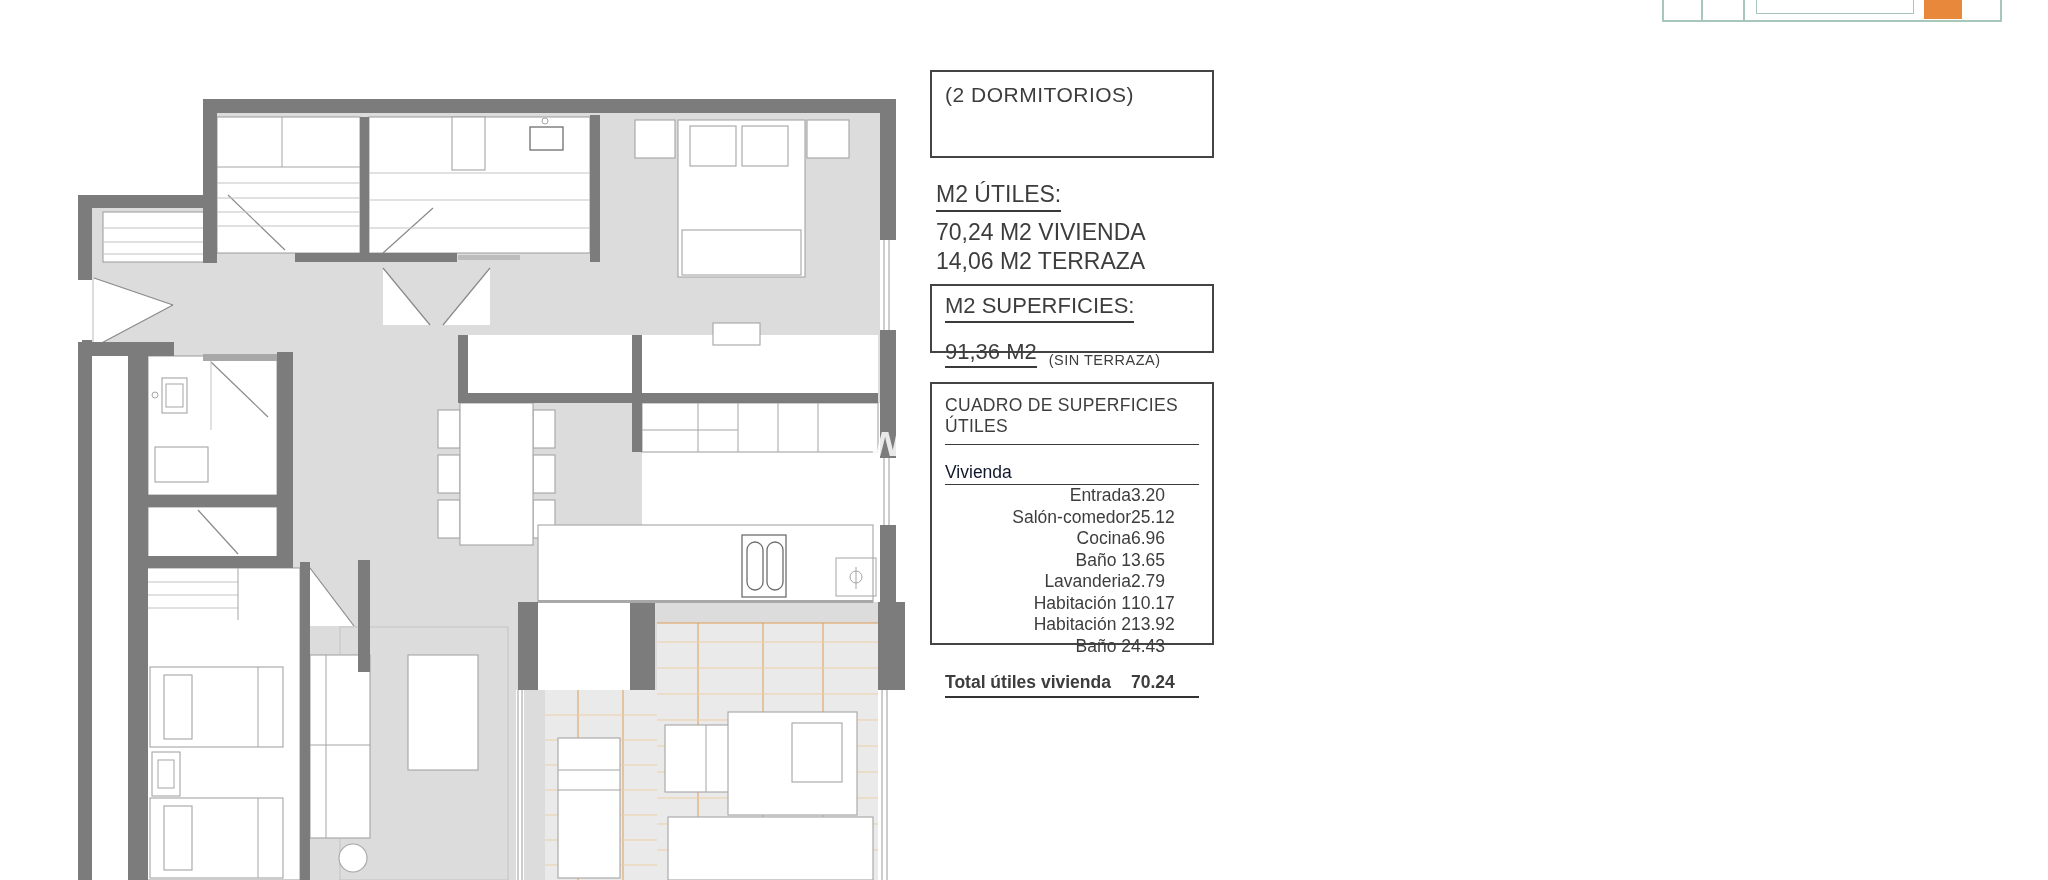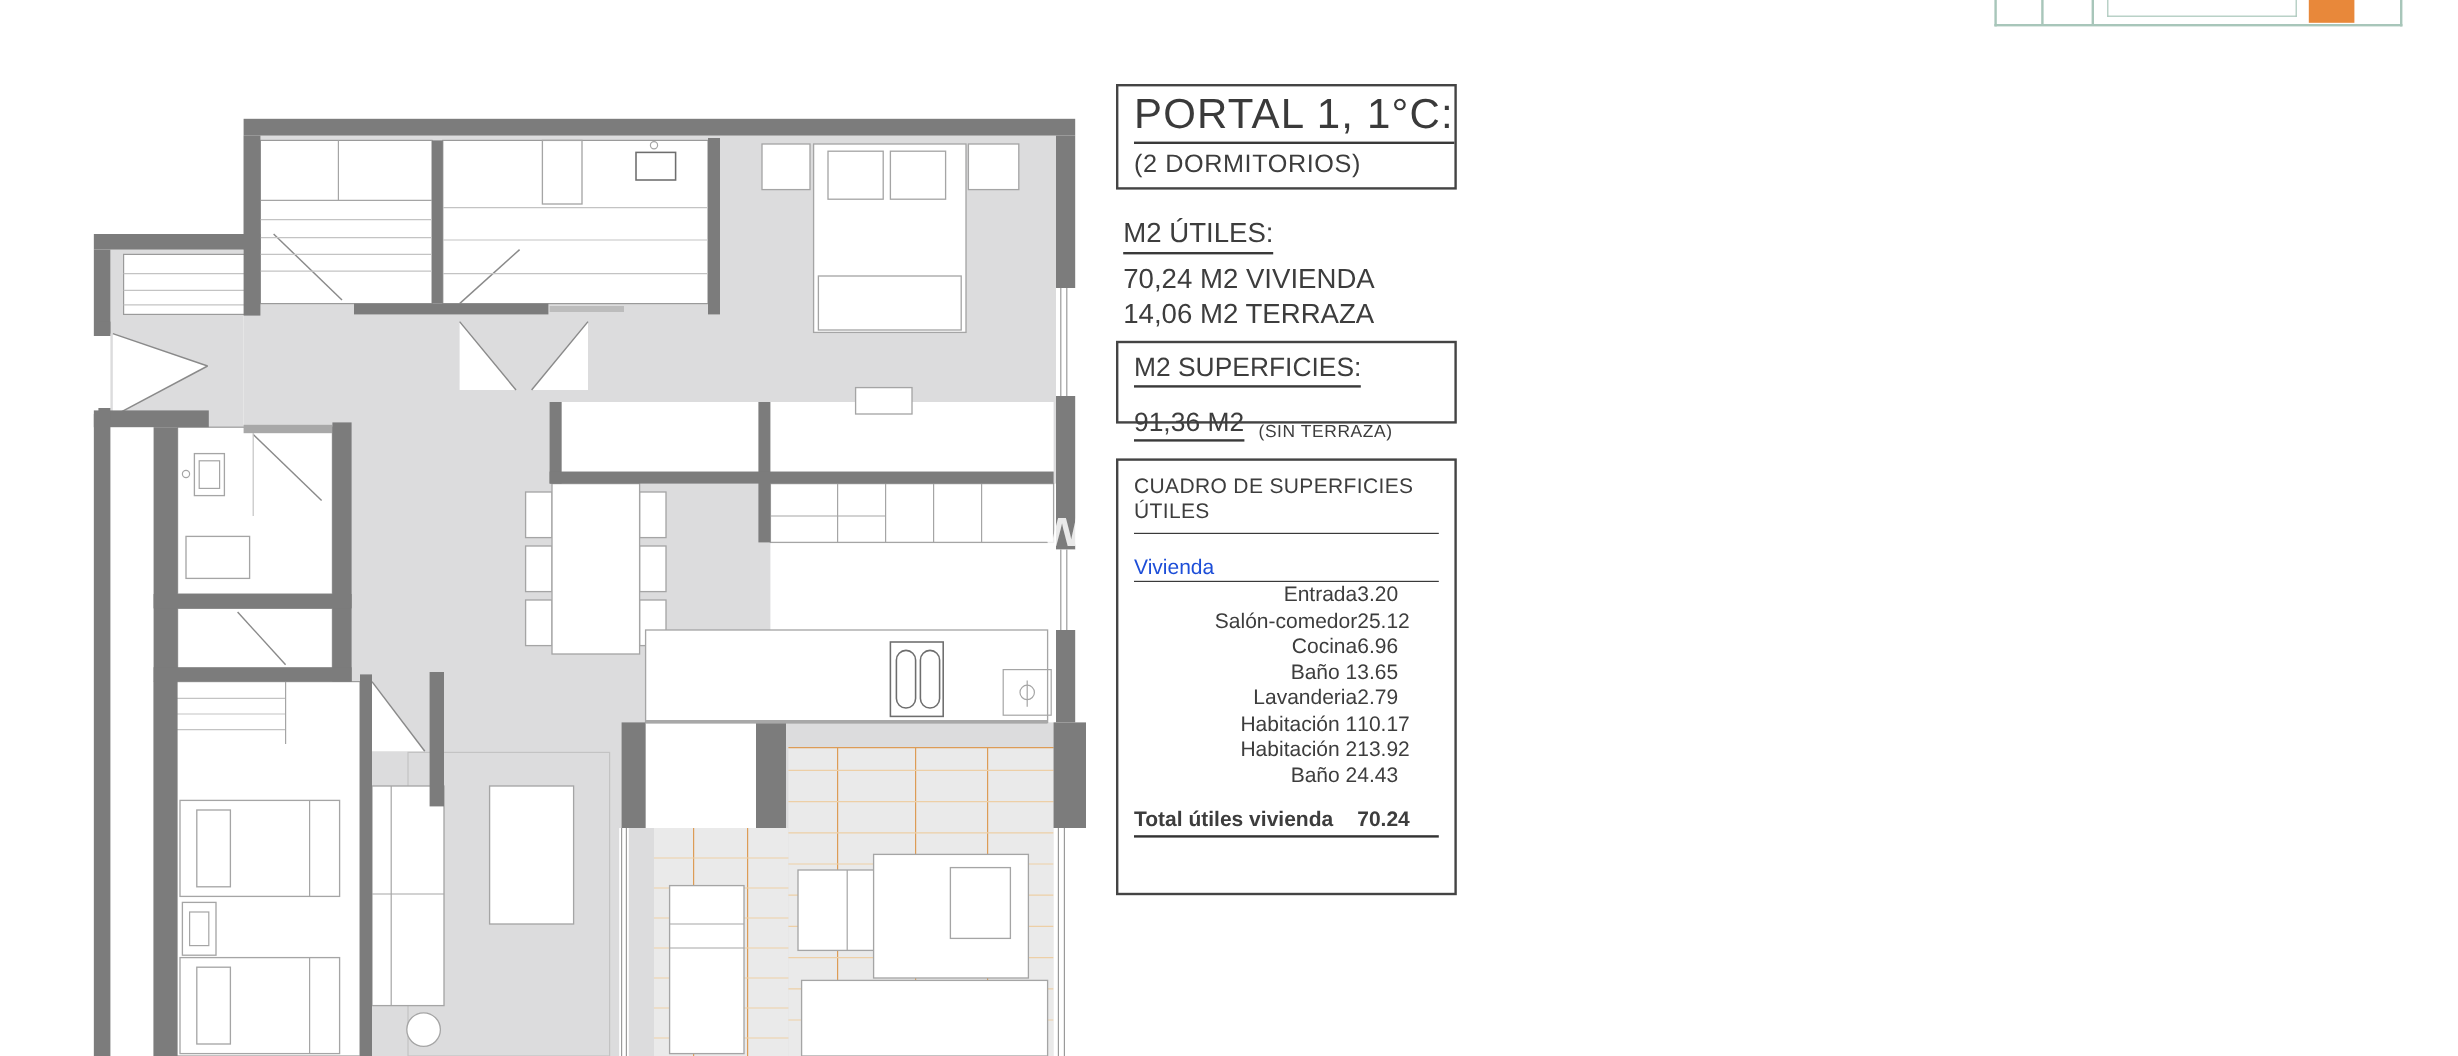--- a/index.html
+++ b/index.html
@@ -40,25 +40,25 @@
      border-bottom:2px solid #3a3a3a;display:inline-block;padding-bottom:3px;line-height:1.05;}
   #title-box .t2{font-size:21px;margin-top:5px;letter-spacing:0.5px;}
   #utiles{position:absolute;left:936px;top:181px;width:284px;}
   #utiles .h{font-size:23px;border-bottom:2px solid #3a3a3a;display:inline-block;padding-bottom:2px;}
   #utiles .l{font-size:23px;margin-top:6px;line-height:29px;}
   #construidos{left:930px;top:284px;width:284px;height:69px;padding:7px 0 0 13px;}
   #construidos .h{font-size:22px;border-bottom:2px solid #3a3a3a;display:inline-block;padding-bottom:2px;}
   #construidos .row{margin-top:16px;display:flex;align-items:flex-end;}
   #construidos .v{font-size:22px;border-bottom:2px solid #3a3a3a;padding-bottom:1px;}
   #construidos .n{font-size:14.5px;margin-left:12px;letter-spacing:0.5px;}
-  #table-box{left:930px;top:382px;width:284px;height:364px;padding:11px 13px 0 13px;}
+  #table-box{left:930px;top:382px;width:284px;height:263px;padding:11px 13px 0 13px;}
   #table-box .h{font-size:17.5px;letter-spacing:0.3px;border-bottom:1.5px solid #3a3a3a;
      padding-bottom:7px;display:block;}
   #table-box .grp{font-size:17.5px;margin-top:17px;border-bottom:1.5px solid #3a3a3a;
-     padding-bottom:1px;display:block;color:#1d4ed8;}
+     padding-bottom:1px;display:block;color:#0f172a;}
   .srow{display:flex;font-size:17.5px;line-height:21.5px;}
   .srow .lab{flex:1;text-align:right;}
   .srow .val{width:68px;text-align:left;}
   #total-row{display:flex;font-size:17.5px;font-weight:bold;margin-top:15px;
      border-bottom:2px solid #333;padding-bottom:3px;gap:17px;}
   #total-row .lab{flex:1;}
   #total-row .val{width:68px;}
   
   #sitekey{position:absolute;left:1662px;top:0;width:340px;height:22px;
      border:2px solid #a8c6ba;border-top:none;box-sizing:border-box;background:#fff;}
@@ -251,21 +251,20 @@
     <rect class="blank" x="800" y="600" width="18" height="190"></rect>
     <path class="win" d="M804,600V790 M809,600V790"></path>
     <rect class="blank" x="438" y="600" width="8" height="190"></rect>
     <path class="win" d="M440,600V790 M444,600V790"></path>
   </g>
 </svg>
 
 <div id="watermark">www</div>
 
 <div class="panelbox" id="title-box">
-  <div class="t1">PORTAL 1, 1°C:</div>
   <div class="t2">(2 DORMITORIOS)</div>
 </div>
 
 <div id="utiles">
   <span class="h">M2 ÚTILES:</span>
   <div class="l">70,24 M2 VIVIENDA</div>
   <div class="l" style="margin-top:0;">14,06 M2 TERRAZA</div>
 </div>
 
 <div class="panelbox" id="construidos">

